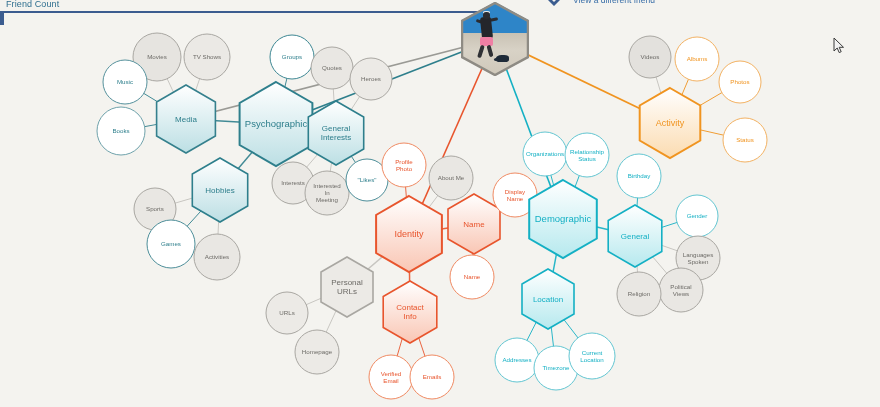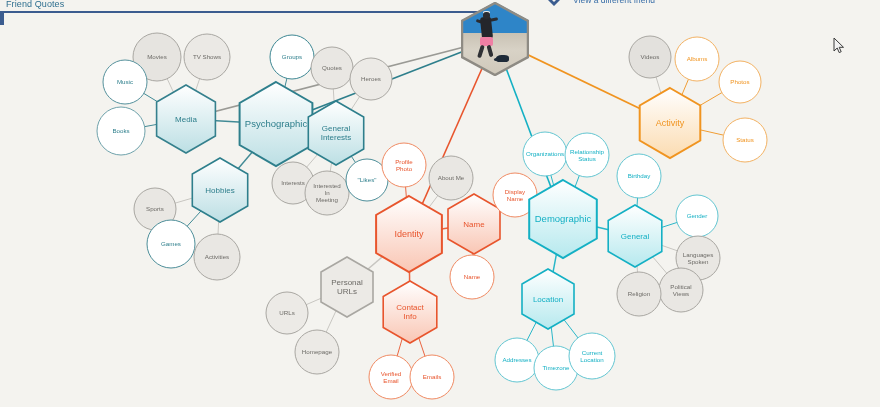--- a/index.html
+++ b/index.html
@@ -322,21 +322,21 @@
         <g>
           <circle cx="745" cy="140" r="22" fill="#ffffff" stroke="#f3b263" stroke-width="1"></circle>
           <text x="745" y="140" text-anchor="middle" font-size="6.2" fill="#f09420"><tspan x="745" y="142.2">Status</tspan></text>
         </g>
       </g>
   </svg>
 
   <div class="rule"></div>
   <div class="rule2"></div>
 
-  <div class="hdr-left">Friend Quotes</div>
+  <div class="hdr-left">Friend Count</div>
 
   <svg class="hdr-chev" viewBox="0 0 22 18">
     <path d="M3 4 L11 12 L19 4 L19 8 L11 16 L3 8 Z" fill="#3b5c8f"></path>
   </svg>
   <div class="hdr-right">View a different friend</div>
 
   <div class="avatar">
     <div class="wrap">
       <div class="sky"></div>
       <div class="sand"></div>

